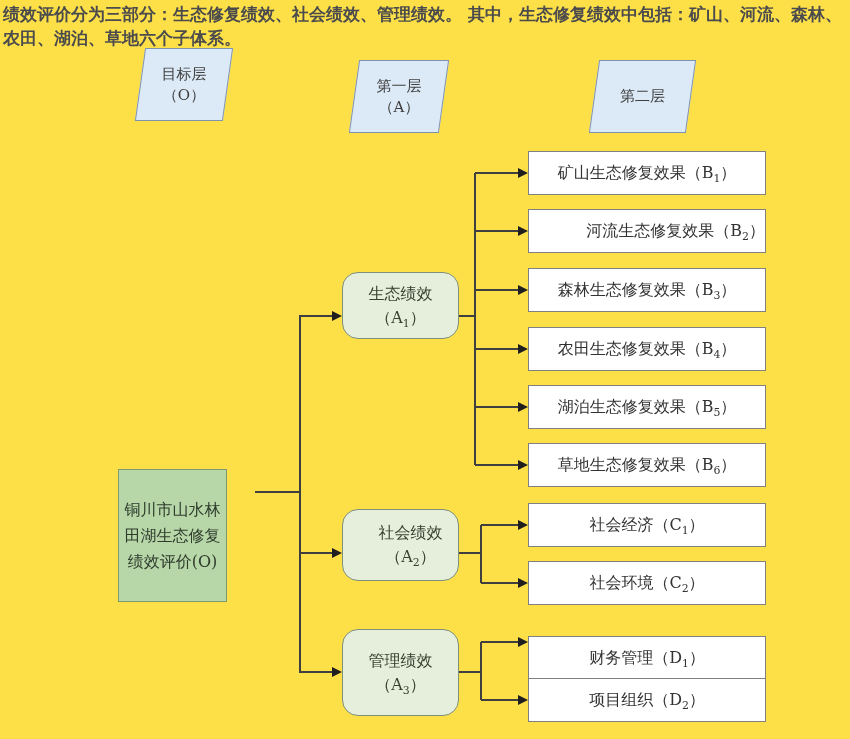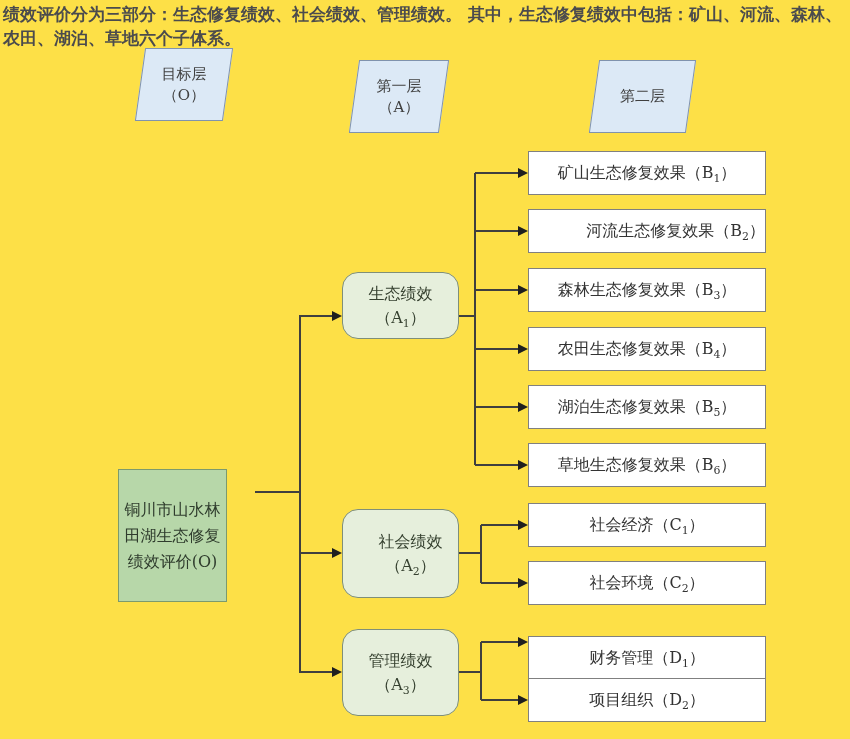--- a/index.html
+++ b/index.html
@@ -67,21 +67,21 @@
   <div class="root">
     <span>铜川市山水林</span>
     <span>田湖生态修复</span>
     <span>绩效评价(O)</span>
   </div>
 
   <div class="branch" style="top:272px;height:67px;">
     <span>生态绩效</span>
     <span><span>（A</span><sub>1</sub><span>）</span></span>
   </div>
-  <div class="branch" style="top:509px;height:89px;padding-left:20px;">
+  <div class="branch" style="top:509px;height:72px;padding-left:20px;">
     <span>社会绩效</span>
     <span><span>（A</span><sub>2</sub><span>）</span></span>
   </div>
   <div class="branch" style="top:629px;height:87px;">
     <span>管理绩效</span>
     <span><span>（A</span><sub>3</sub><span>）</span></span>
   </div>
 
   <div class="leaf" style="top:151px;">
       <span><span>矿山生态修复效果（B</span><sub>1</sub><span>）</span></span>

